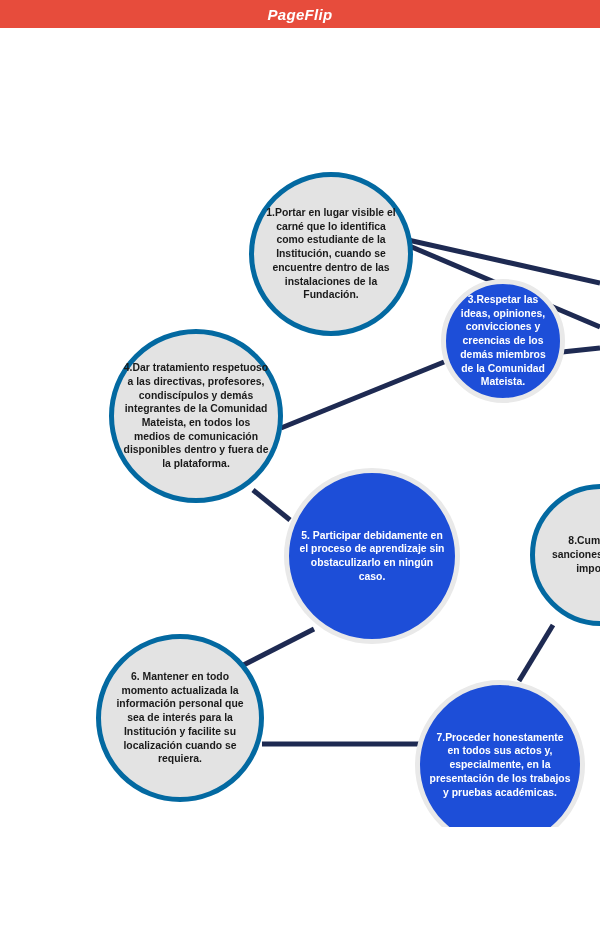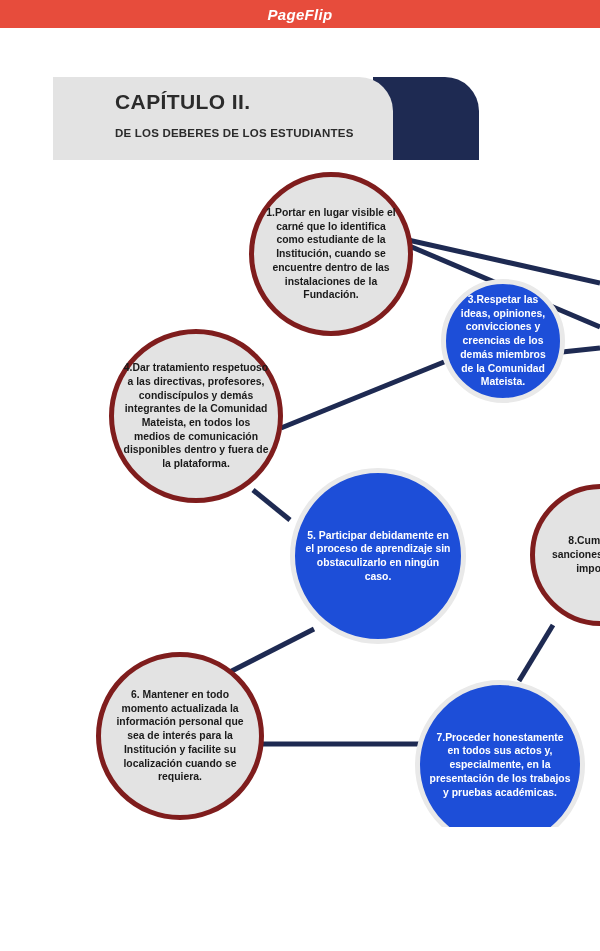--- a/index.html
+++ b/index.html
@@ -103,21 +103,21 @@
     justify-content: center;
     text-align: center;
   }
   .node-text {
     font-size: 10.4px;
     line-height: 1.32;
     padding: 0 9px;
   }
   .node.light {
     background: #e3e3e3;
-    border: 5px solid #7f1d1d;
+    border: 5px solid #0369a1;
   }
   .node.light .node-text {
     color: #1a1a1a;
     font-weight: bold;
   }
   .node.dark {
     background: #1d4ed8;
     border: 5px solid #e9e9e9;
   }
   .node.dark .node-text {
@@ -183,27 +183,20 @@
 </style>
 </head>
 <body>
 
 <div class="page">
 
   <div class="appbar">
     <div class="appbar-title">PageFlip</div>
   </div>
 
-  <div class="heading-wrap">
-    <div class="heading-navy"></div>
-    <div class="heading-gray">
-      <div class="chapter-title">CAPÍTULO II.</div>
-      <div class="chapter-subtitle">DE LOS DEBERES DE LOS ESTUDIANTES</div>
-    </div>
-  </div>
 
   <div class="diagram">
     <svg class="connectors" viewBox="0 0 600 951" width="600" height="951">
         <line x1="408" y1="240" x2="600" y2="283" stroke="#1e2a52" stroke-width="5"></line>
         <line x1="400" y1="242" x2="600" y2="327" stroke="#1e2a52" stroke-width="5"></line>
         <line x1="562" y1="352" x2="600" y2="348" stroke="#1e2a52" stroke-width="5"></line>
         <line x1="281" y1="428" x2="444" y2="362" stroke="#1e2a52" stroke-width="5"></line>
         <line x1="253" y1="490" x2="290" y2="520" stroke="#1e2a52" stroke-width="5"></line>
         <line x1="314" y1="629" x2="218" y2="678" stroke="#1e2a52" stroke-width="5"></line>
         <line x1="262" y1="744" x2="423" y2="744" stroke="#1e2a52" stroke-width="5"></line>
@@ -212,27 +205,27 @@
     <div id="node-layer">
         <div class="node light" style="left: 249px; top: 172px; width: 164px; height: 164px;">
           <div class="node-text">1.Portar en lugar visible el carné que lo identifica como estudiante de la Institución, cuando se encuentre dentro de las instalaciones de la Fundación.</div>
         </div>
         <div class="node dark" style="left: 441px; top: 279px; width: 124px; height: 124px;">
           <div class="node-text">3.Respetar las ideas, opiniones, convicciones y creencias de los demás miembros de la Comunidad Mateista.</div>
         </div>
         <div class="node light" style="left: 109px; top: 329px; width: 174px; height: 174px;">
           <div class="node-text">4.Dar tratamiento respetuoso a las directivas, profesores, condiscípulos y demás integrantes de la Comunidad Mateista, en todos los medios de comunicación disponibles dentro y fuera de la plataforma.</div>
         </div>
-        <div class="node dark" style="left: 290px; top: 468px; width: 176px; height: 176px;">
+        <div class="node dark" style="left: 284px; top: 468px; width: 176px; height: 176px;">
           <div class="node-text">5. Participar debidamente en el proceso de aprendizaje sin obstaculizarlo en ningún caso.</div>
         </div>
         <div class="node light" style="left: 530px; top: 484px; width: 142px; height: 142px;">
           <div class="node-text">8.Cumplir las sanciones que se le impongan</div>
         </div>
-        <div class="node light" style="left: 96px; top: 652px; width: 168px; height: 168px;">
+        <div class="node light" style="left: 96px; top: 634px; width: 168px; height: 168px;">
           <div class="node-text">6. Mantener en todo momento actualizada la información personal que sea de interés para la Institución y facilite su localización cuando se requiera.</div>
         </div>
         <div class="node dark" style="left: 415px; top: 680px; width: 170px; height: 170px;">
           <div class="node-text">7.Proceder honestamente en todos sus actos y, especialmente, en la presentación de los trabajos y pruebas académicas.</div>
         </div>
       </div>
   </div>
 
   <div class="footer">
     <div class="brand-unidad">

